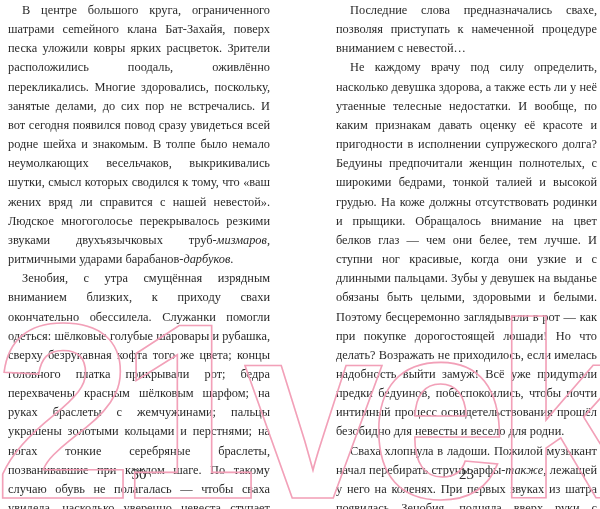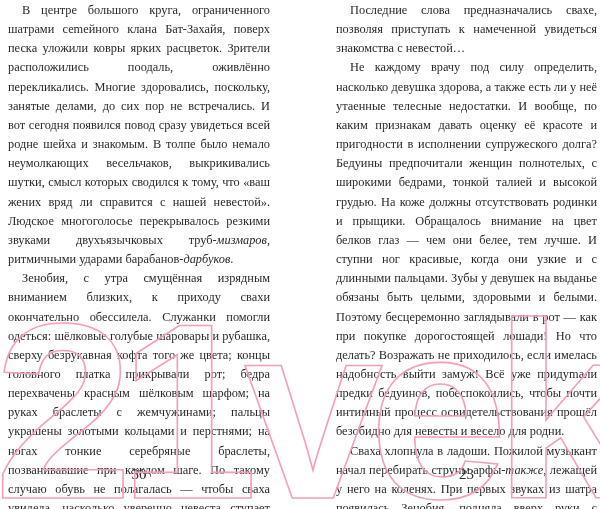--- a/index.html
+++ b/index.html
@@ -38,21 +38,21 @@
     <div class="text">
       <p><span>В центре большого круга, ограниченного шатрами се­mейного клана Бат-Захайя, поверх песка уложили ковры ярких расцветок. Зрители расположились поодаль, ожив­лённо перекликались. Многие здоровались, поскольку, занятые делами, до сих пор не встречались. И вот сегодня появился повод сразу увидеться всей родне шейха и зна­комым. В толпе было немало неумолкающих весельчаков, выкрикивались шутки, смысл которых сводился к тому, что «ваш жених вряд ли справится с нашей невестой». Людское многоголосье перекрывалось резкими звуками двухъязычковых труб-</span><em>мизмаров</em><span>, ритмичными ударами барабанов-</span><em>дарбуков</em><span>.</span></p>
       <p>Зенобия, с утра смущённая изрядным вниманием близ­ких, к приходу свахи окончательно обессилела. Служанки помогли одеться: шёлковые голубые шаровары и рубаш­ка, сверху безрукавная кофта того же цвета; концы голов­ного платка прикрывали рот; бедра перехвачены красным шёлковым шарфом; на руках браслеты с жемчужинами; пальцы украшены золотыми кольцами и перстнями; на ногах тонкие серебряные браслеты, позванивавшие при каждом шаге. По такому случаю обувь не полагалась — чтобы сваха увидела, насколько уверенно невеста ступа­ет босиком.</p>
 
     </div>
     <div class="folio">30</div>
   </div>
 
   <div class="page right">
     <div class="text">
-      <p>Последние слова предназначались свахе, позволяя при­ступать к намеченной увидеться знакомства с невестой…</p>
+      <p>Последние слова предназначались свахе, позволяя при­ступать к намеченной процедуре вниманием с невестой…</p>
       <p>Не каждому врачу под силу определить, насколько де­вушка здорова, а также есть ли у неё утаенные телесные недостатки. И вообще, по каким признакам давать оцен­ку её красоте и пригодности в исполнении супружеско­го долга? Бедуины предпочитали женщин полнотелых, с широкими бедрами, тонкой талией и высокой грудью. На коже должны отсутствовать родинки и прыщики. Об­ращалось внимание на цвет белков глаз — чем они белее, тем лучше. И ступни ног красивые, когда они узкие и с длинными пальцами. Зубы у девушек на выданье обяза­ны быть целыми, здоровыми и белыми. Поэтому бесцере­монно заглядывали в рот — как при покупке дорогостоя­щей лошади! Но что делать? Возражать не приходилось, если имелась надобность выйти замуж! Всё уже приду­mали предки бедуинов, побеспокоились, чтобы почти ин­тимный процесс освидетельствования прошёл безобидно для невесты и весело для родни.</p>
       <p><span>Сваха хлопнула в ладоши. Пожилой музыкант начал перебирать струны арфы-</span><em>также</em><span>, лежащей у него на ко­ленях. При первых звуках из шатра появилась Зенобия, подняла вверх руки с бронзовыми тарелочками на паль­цах, прислушалась к ритму и грациозно прошла на сере­дину круга из ковров.</span></p>
 
     </div>
     <div class="folio">23</div>
   </div>
 
   <svg class="watermark" viewBox="0 0 600 509" xmlns="http://www.w3.org/2000/svg">
     <text x="-6" y="498" font-family="Liberation Sans, sans-serif" font-weight="bold" font-size="250" letter-spacing="-14" fill="none" stroke="#f2a0b8" stroke-width="1.6">21vek.by</text>
   </svg>

